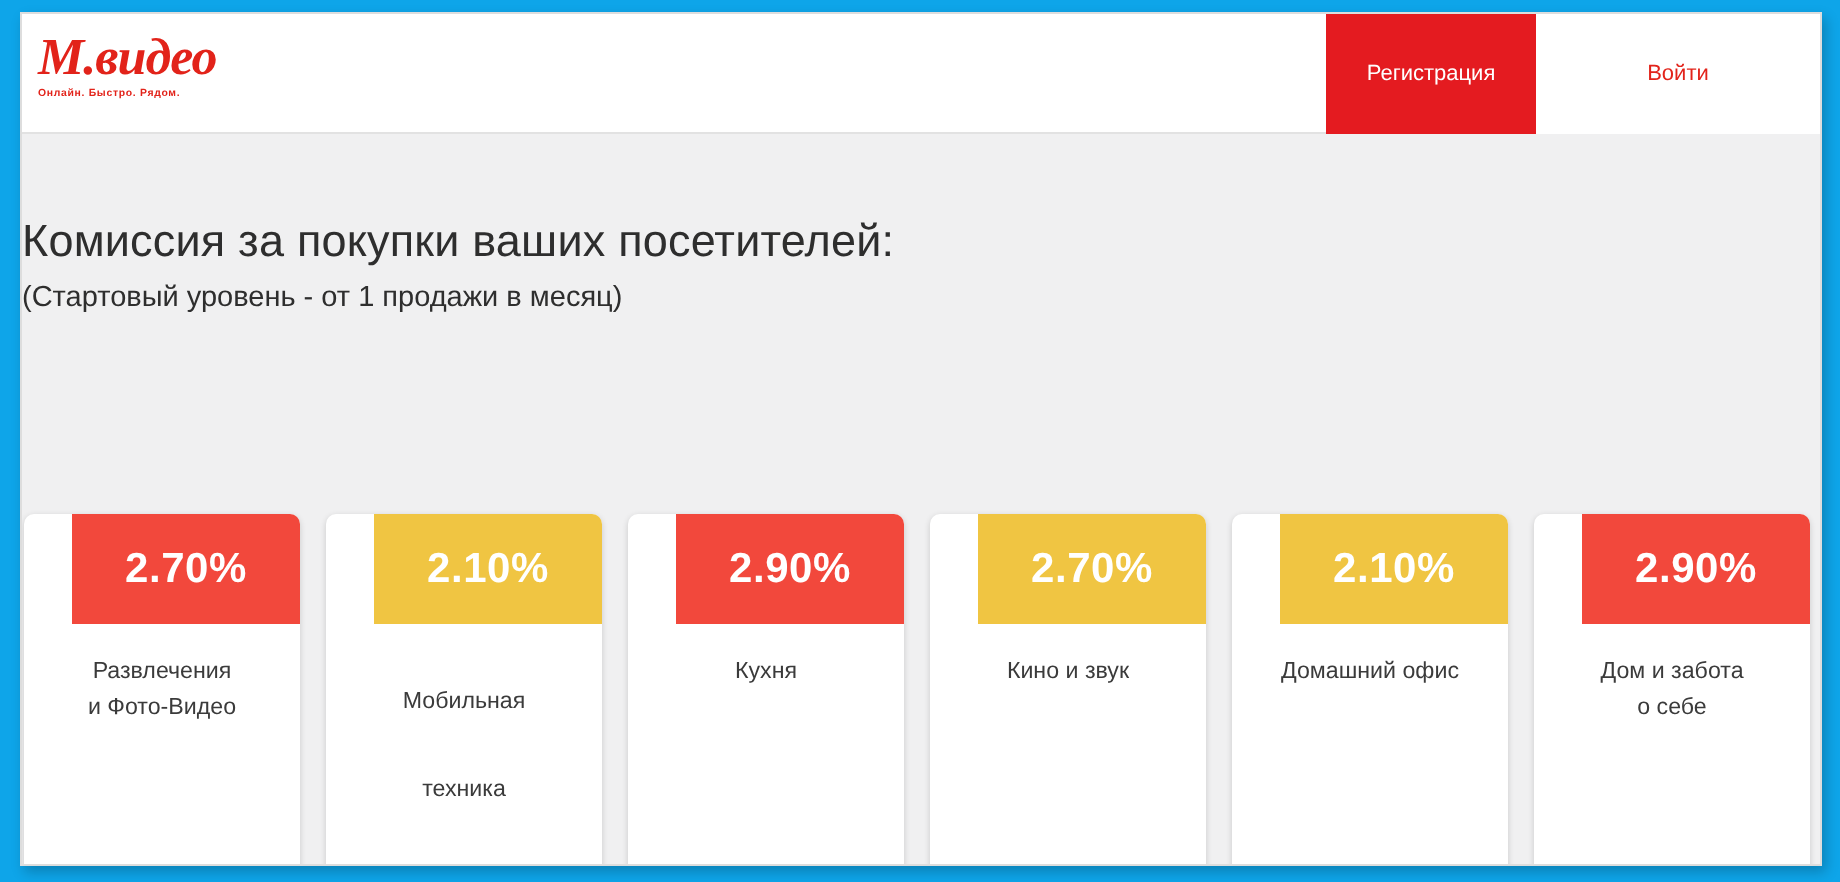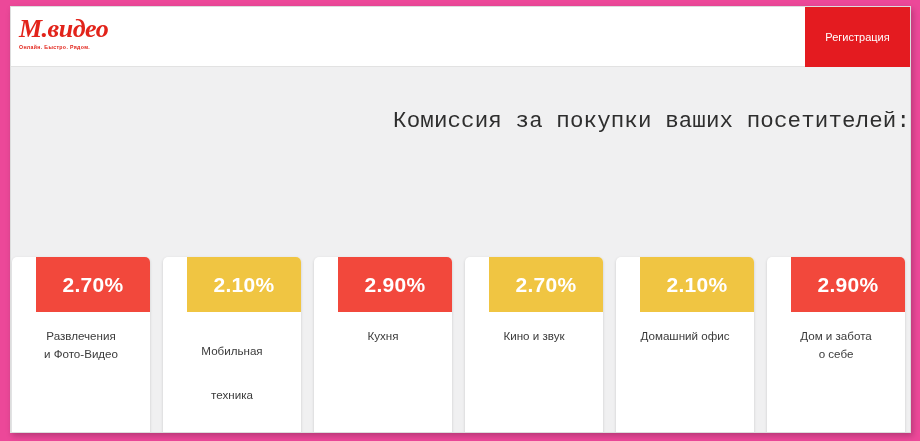--- a/index.html
+++ b/index.html
@@ -9,21 +9,21 @@
     height: 441px;
     background: #ffffff;
     font-family: "Liberation Sans", "DejaVu Sans", sans-serif;
     overflow: hidden;
   }
 
   #screen {
     position: relative;
     width: 920px;
     height: 441px;
-    background: #ec4899;
+    background: #0ea5e9;
   }
 
   
   .page-frame {
     position: absolute;
     left: 10px;
     top: 6px;
     width: 901px;
     height: 427px;
     background: #ffffff;
@@ -109,22 +109,21 @@
   
   .content {
     position: relative;
     height: 366px;
     background: #f0f0f1;
     padding-top: 0;
   }
 
   .title-wrap {
     padding-top: 40px;
-    text-align: right;
-    font-family: Liberation Mono, monospace;
+    text-align: left;
   }
 
   .main-title {
     font-size: 22.5px;
     line-height: 28px;
     color: #2e2e2e;
     font-weight: normal;
     letter-spacing: 0.1px;
   }
 
@@ -197,28 +196,30 @@
 
     <div class="header">
 
       <div class="logo-block">
         <div class="logo-mark">М.видео</div>
         <div class="logo-tagline">Онлайн. Быстро. Рядом.</div>
       </div>
 
       <div class="header-actions">
         <button class="btn-register">Регистрация</button>
+        <button class="btn-login">Войти</button>
       </div>
 
     </div>
 
     <div class="content">
 
       <div class="title-wrap">
         <h1 class="main-title">Комиссия за покупки ваших посетителей:</h1>
+        <div class="sub-title">(Стартовый уровень - от 1 продажи в месяц)</div>
       </div>
 
       <div class="cards-row" id="cards-row">
           <div class="card">
             <div class="card-rate red">2.70%</div>
             <div class="card-label">Развлечения<br>и Фото-Видео</div>
           </div>
           <div class="card">
             <div class="card-rate yellow">2.10%</div>
             <div class="card-label tall">Мобильная<br>техника</div>

